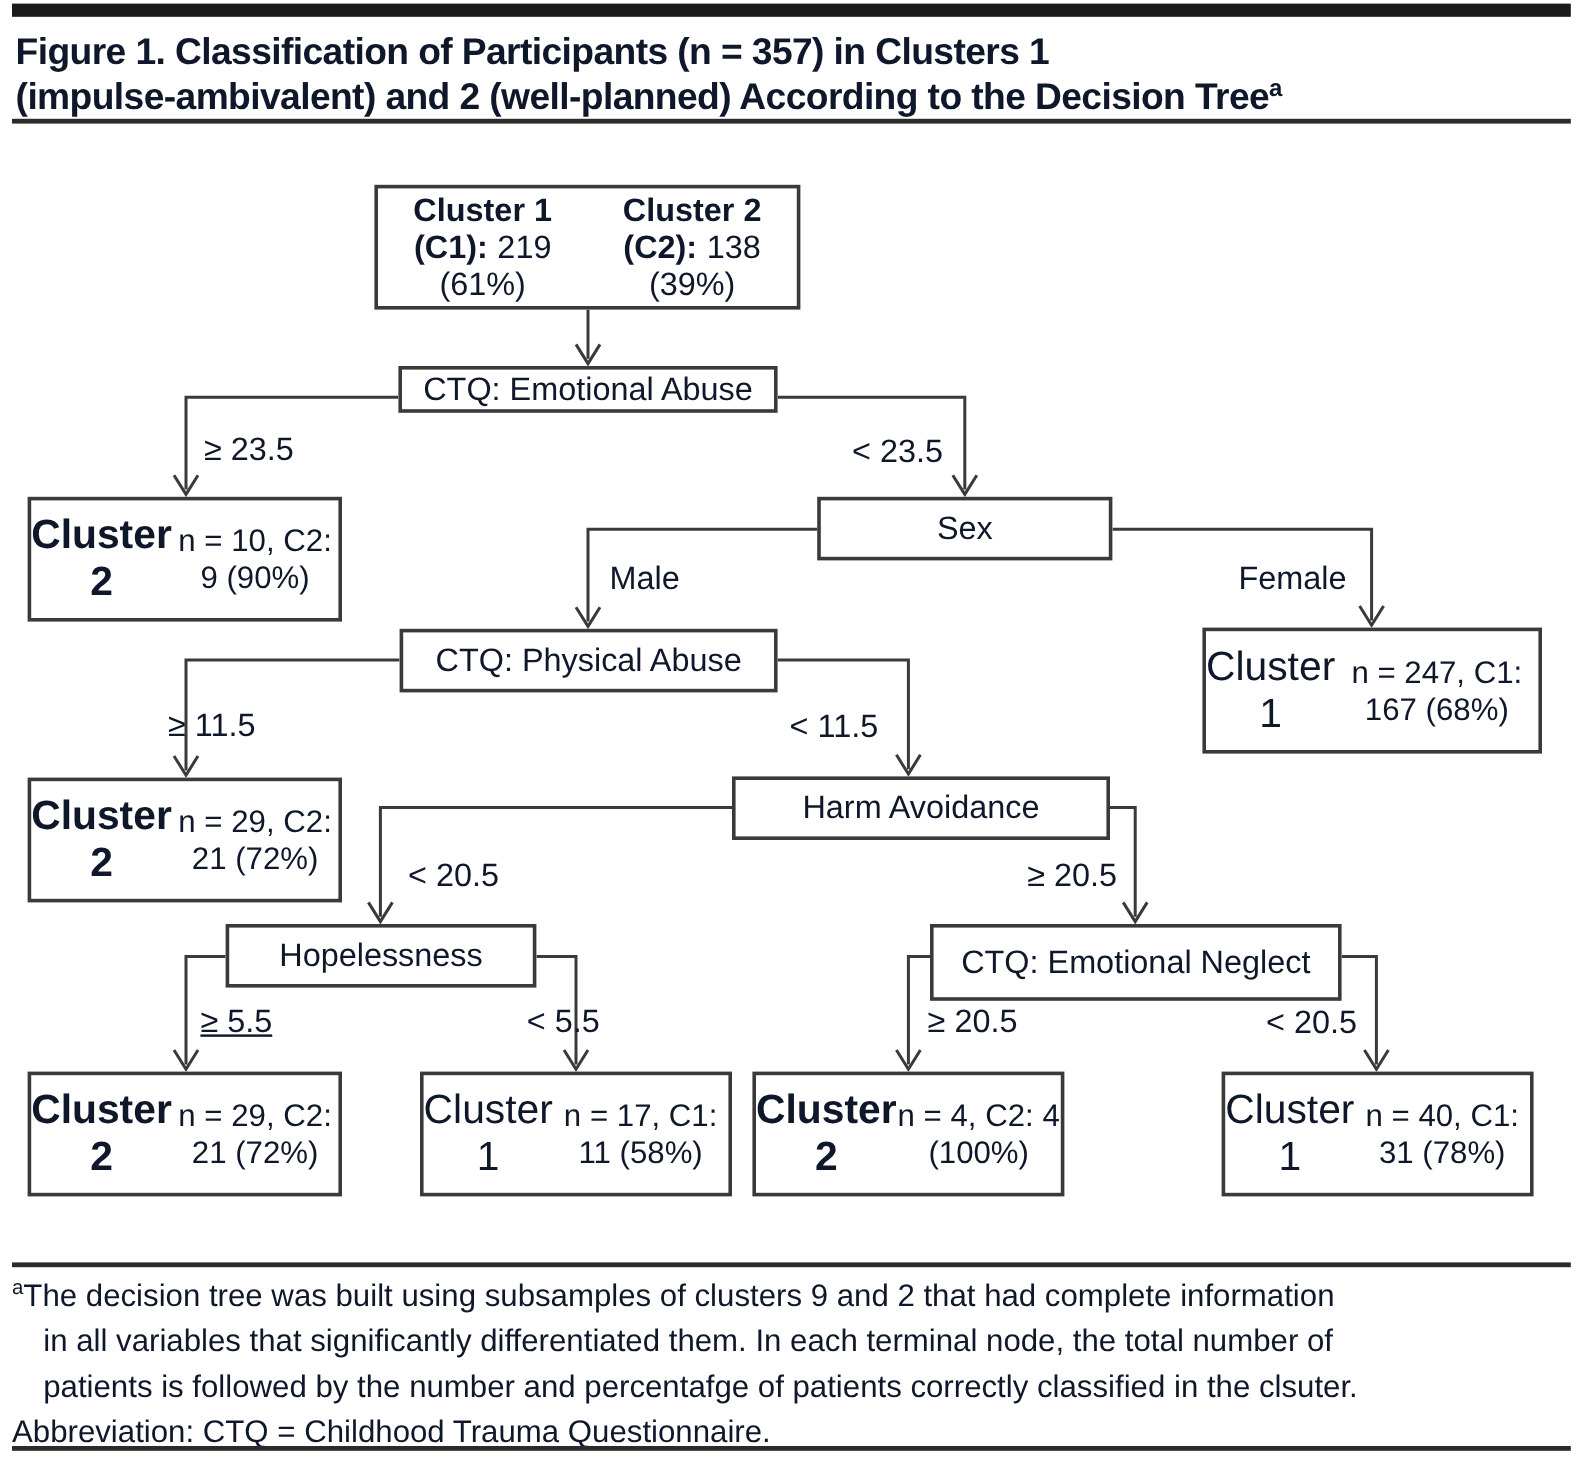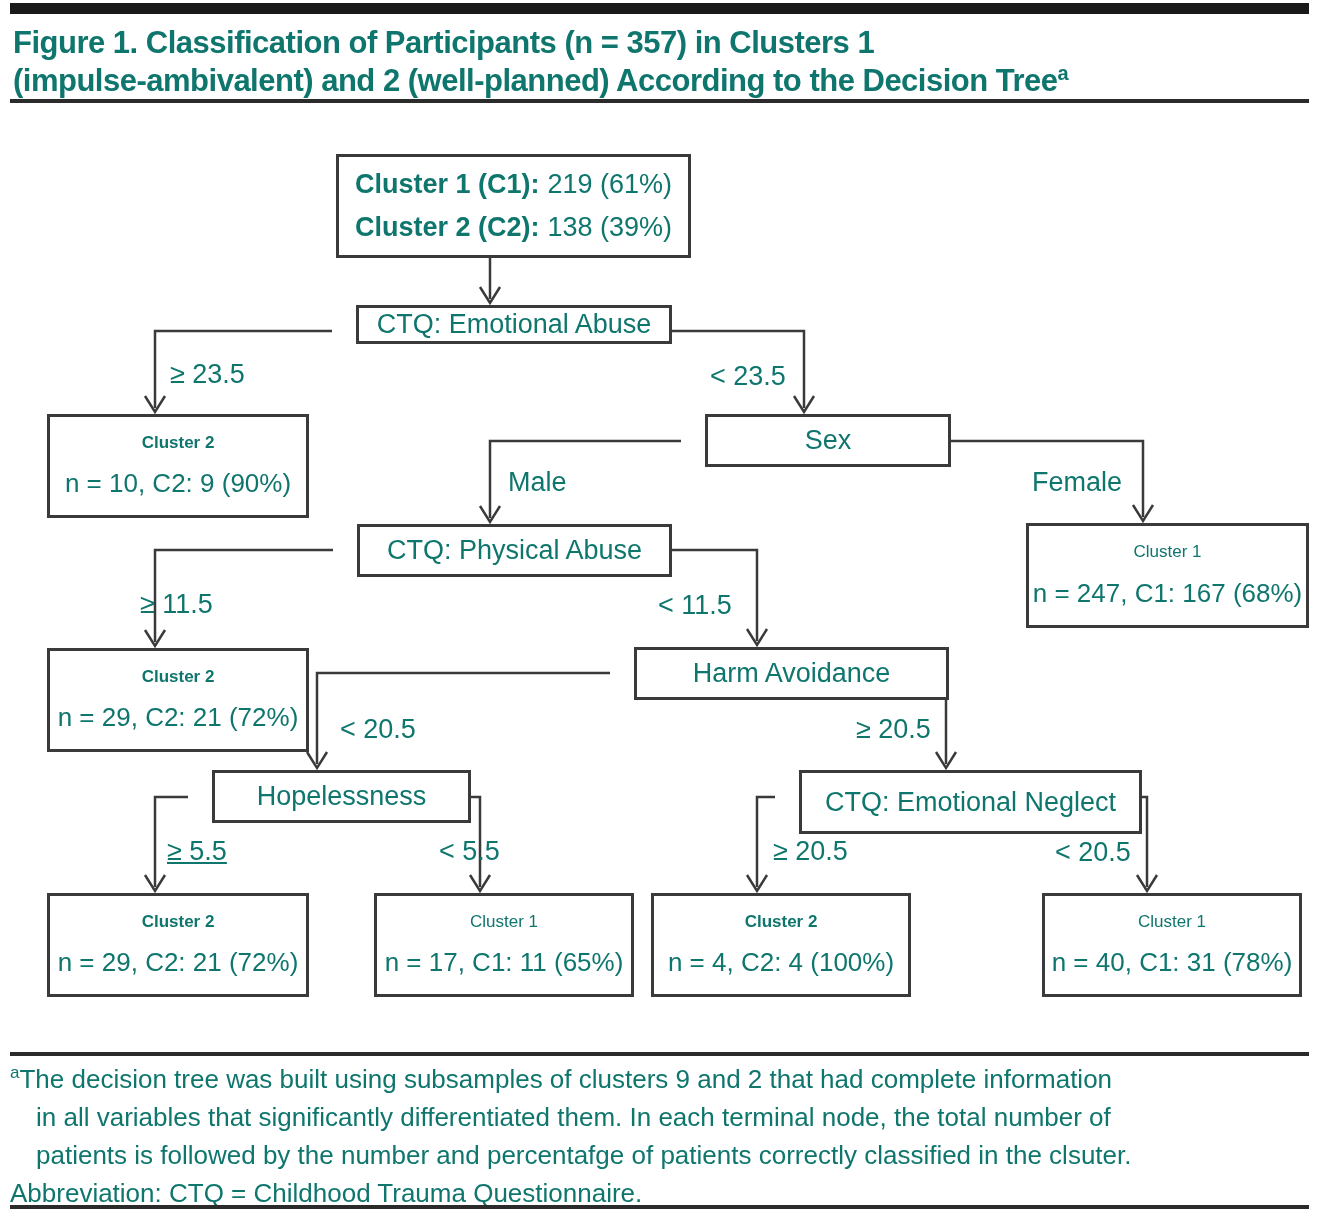--- a/index.html
+++ b/index.html
@@ -1,47 +1,46 @@
 <!DOCTYPE html>
 <html><head>
 <meta charset="utf-8">
 <style>
   html,body{margin:0;padding:0;background:#ffffff;}
   .page{
     position:relative;
     width:1319px;height:1216px;
     background:#ffffff;
     font-family:"Liberation Sans", sans-serif;
-    color:#0f766e;
+    color:#0f172a;
     overflow:hidden;
   }
   .topbar{position:absolute;left:10px;top:3px;width:1299px;height:11px;background:#1a1a1a;}
   .title-block{position:absolute;left:13px;top:24px;width:1290px;}
   .title-line{font-size:31px;font-weight:bold;letter-spacing:-0.5px;line-height:38px;white-space:nowrap;}
   .title-sup{font-size:20px;vertical-align:super;line-height:0;}
   .rule{position:absolute;left:10px;width:1299px;height:4px;background:#2b2b2b;}
   .rule-under-title{top:99px;}
   .rule-above-footnote{top:1052px;}
   .rule-bottom{top:1205px;}
 
   svg.connectors{position:absolute;left:0;top:0;width:1319px;height:1216px;}
   svg.connectors path, svg.connectors polyline{stroke:#3a3a3a;stroke-width:2.5;fill:none;}
 
   .node{
     position:absolute;
     border:3px solid #3a3a3a;
     background:#ffffff;
     box-sizing:border-box;
-    display:flex;flex-direction:column;
+    display:flex;flex-direction:row;
     align-items:center;justify-content:center;
     text-align:center;
-    margin-left:24px;
   }
   .node .node-label{font-size:27px;}
-  .node .leaf-title{font-size:17px;}
+  .node .leaf-title{font-size:34px;}
   .node .leaf-title.bold{font-weight:bold;}
   .node .leaf-stats{font-size:26px;}
   .leaf{justify-content:space-evenly;}
   .root-row{font-size:27px;}
   .root-row b{font-weight:bold;}
   .root-row .val{margin-left:8px;}
   .node-root{justify-content:space-evenly;}
 
   .branch-label{position:absolute;font-size:27px;white-space:nowrap;}
 
@@ -149,21 +148,21 @@
     <div class="leaf-stats">n = 29, C2: 21 (72%)</div>
   </div>
 
   <div class="node leaf" style="left:23px;top:893px;width:262px;height:104px;">
     <div class="leaf-title bold">Cluster 2</div>
     <div class="leaf-stats">n = 29, C2: 21 (72%)</div>
   </div>
 
   <div class="node leaf" style="left:350px;top:893px;width:260px;height:104px;">
     <div class="leaf-title">Cluster 1</div>
-    <div class="leaf-stats">n = 17, C1: 11 (65%)</div>
+    <div class="leaf-stats">n = 17, C1: 11 (58%)</div>
   </div>
 
   <div class="node leaf" style="left:627px;top:893px;width:260px;height:104px;">
     <div class="leaf-title bold">Cluster 2</div>
     <div class="leaf-stats">n = 4, C2: 4 (100%)</div>
   </div>
 
   <div class="node leaf" style="left:1018px;top:893px;width:260px;height:104px;">
     <div class="leaf-title">Cluster 1</div>
     <div class="leaf-stats">n = 40, C1: 31 (78%)</div>

